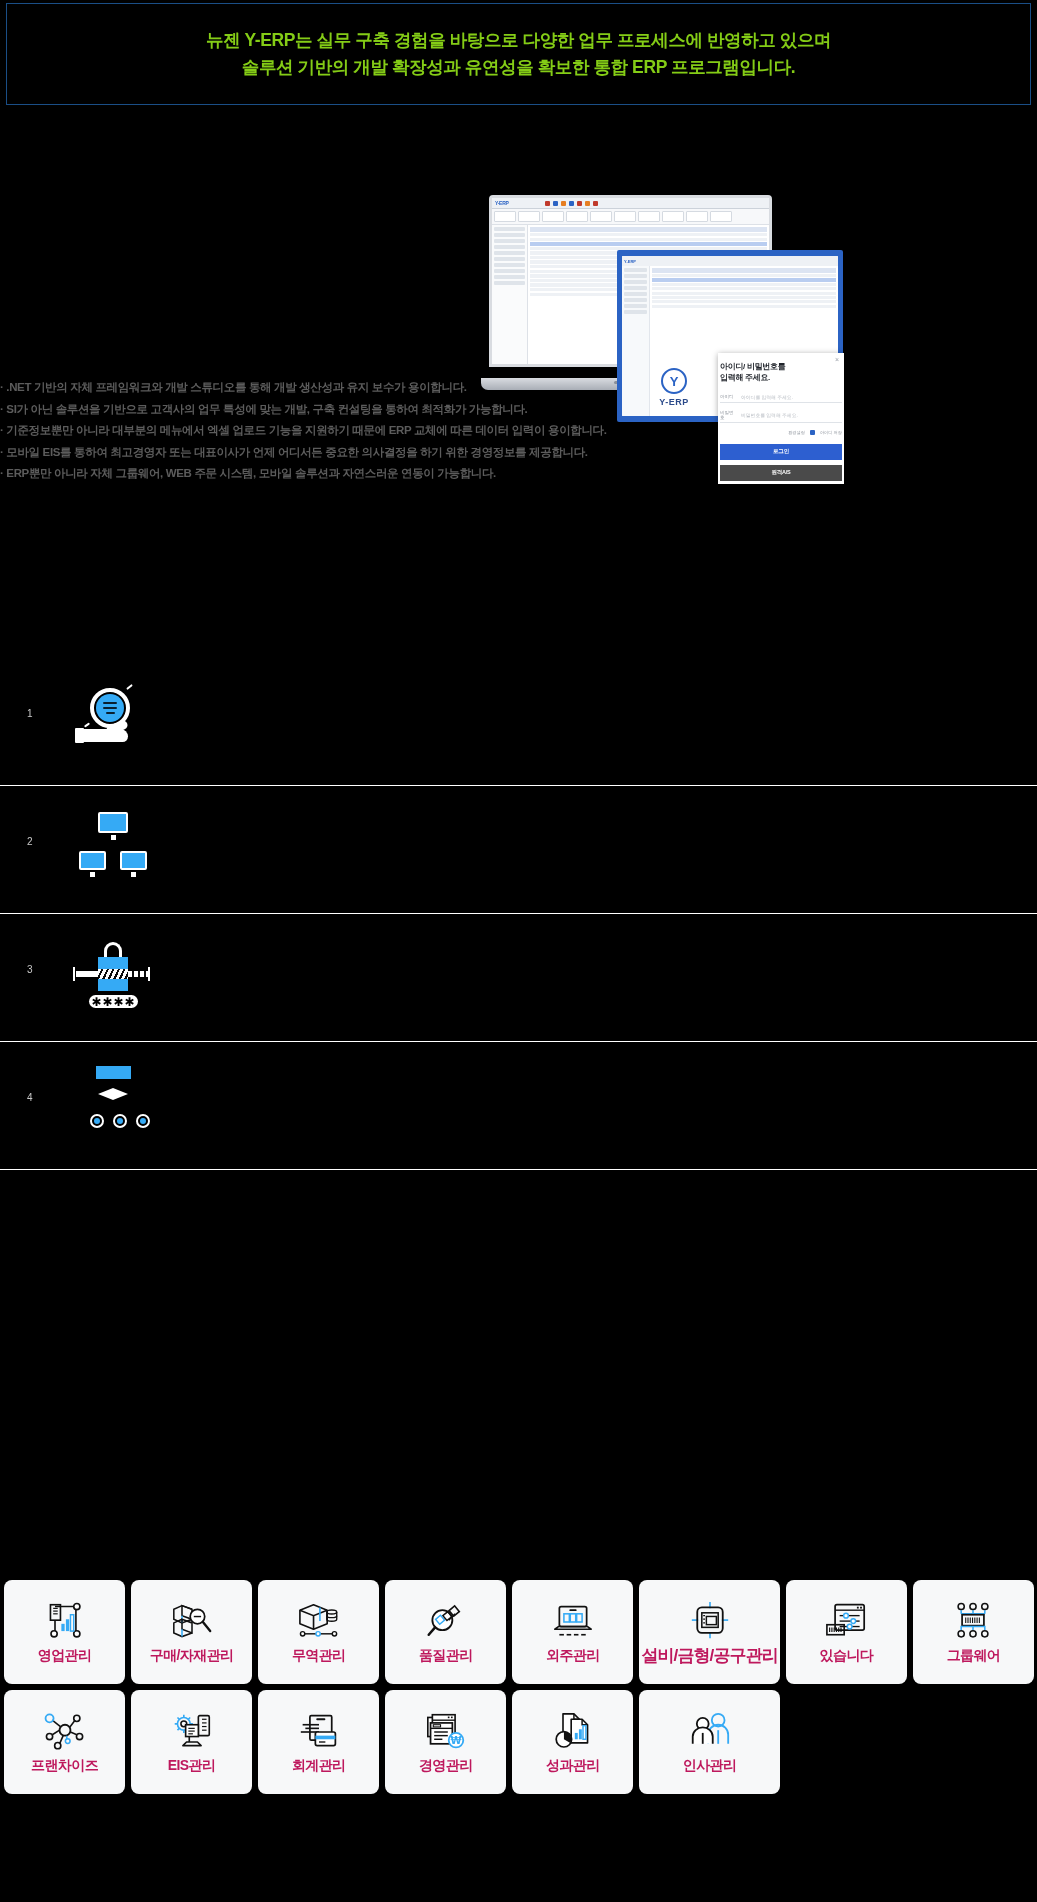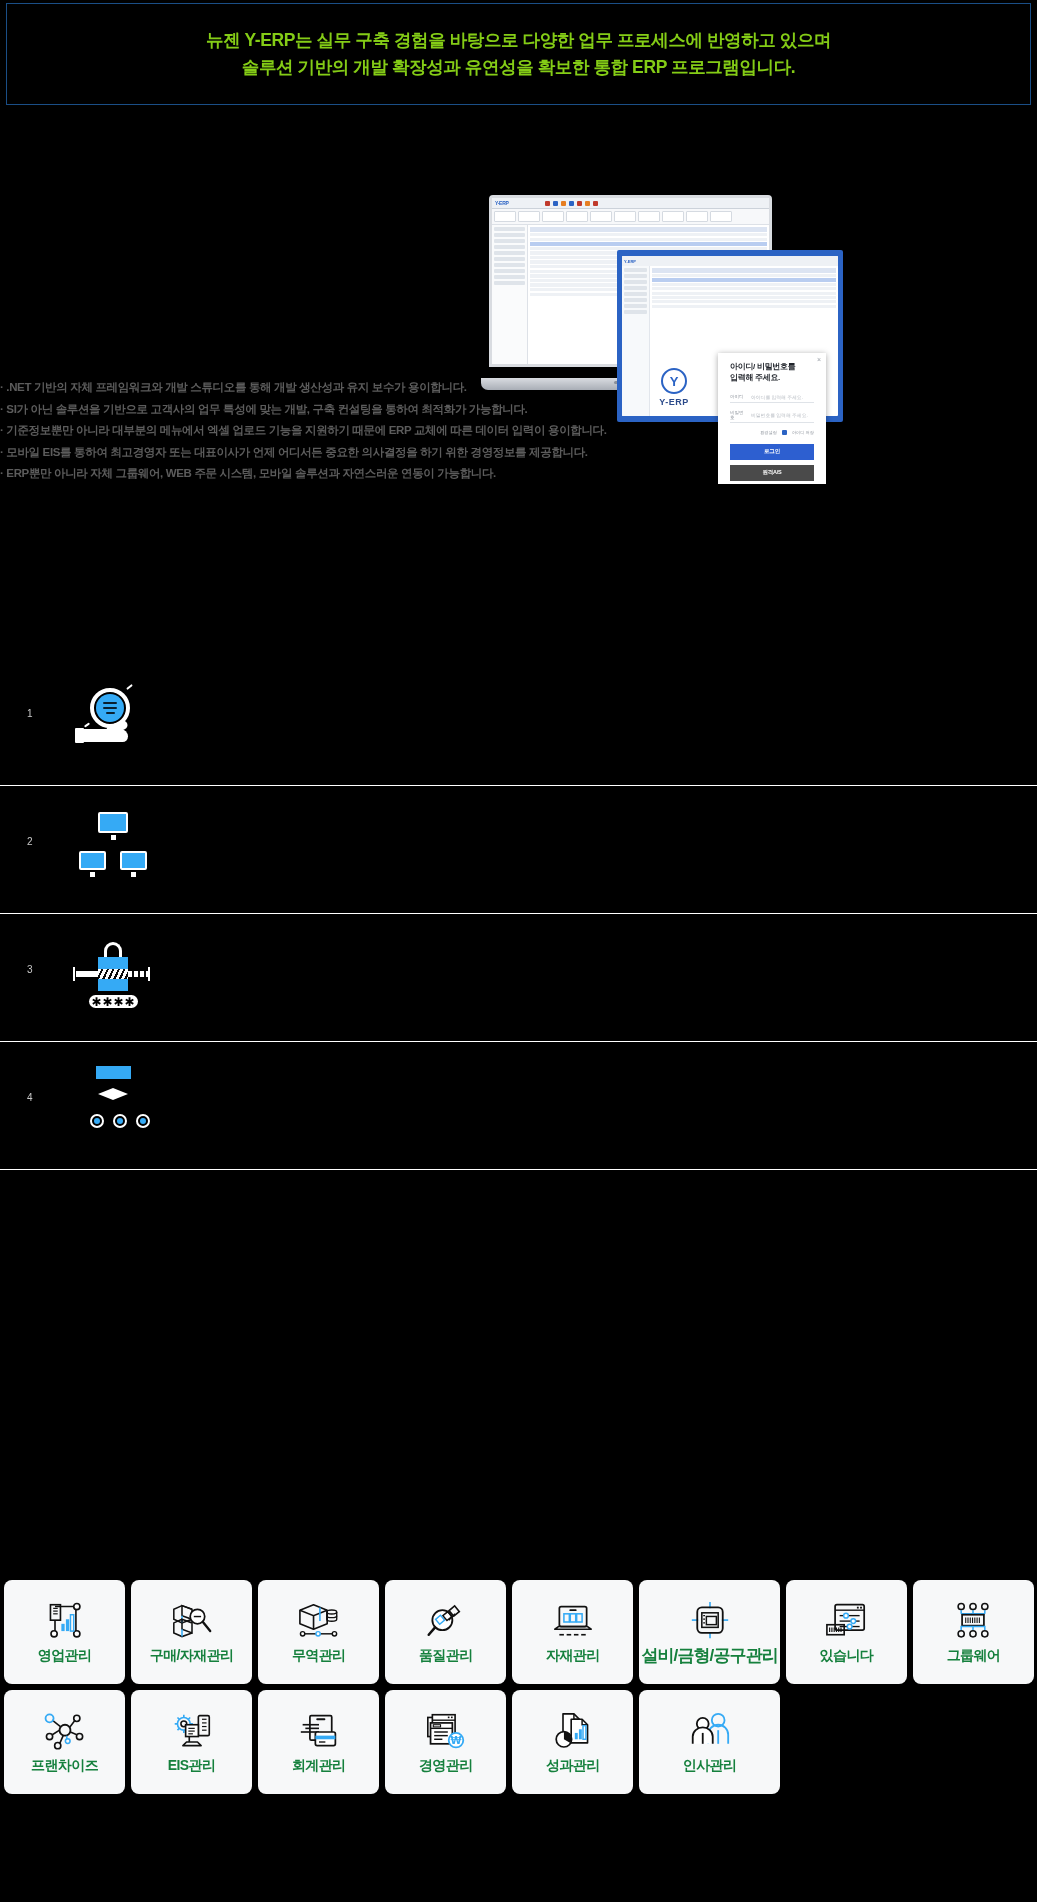--- a/index.html
+++ b/index.html
@@ -109,24 +109,24 @@
     width: 26px; height: 26px; margin: 0 auto 3px;
     border: 2px solid #2b63c4; border-radius: 50%;
     color: #2b63c4; font-size: 13px; font-weight: 700;
     display: flex; align-items: center; justify-content: center;
   }
   .y-label { font-size: 9px; font-weight: 700; color: #2b4a8a; letter-spacing: 0.5px; }
 
   
   .login {
     position: absolute; left: 718px; top: 243px;
-    width: 108px; height: 131px;
+    width: 126px; height: 131px;
     background: #ffffff;
     box-shadow: 0 1px 6px rgba(0,0,0,.35);
-    padding: 9px 12px 8px;
+    padding: 9px 2px 8px;
   }
   .login-close { position: absolute; right: 5px; top: 3px; font-size: 7px; color: #9aa0a8; }
   .login-title { color: #20242b; font-size: 8px; font-weight: 700; line-height: 1.35; margin-bottom: 10px; letter-spacing: -0.3px; }
   .login-field { display: flex; align-items: center; gap: 4px; border-bottom: 1px solid #dfe3e8; padding-bottom: 2px; margin-bottom: 7px; }
   .login-field .lbl { font-size: 4.5px; color: #8a9099; width: 17px; }
   .login-field .val { font-size: 4.8px; color: #b3b8bf; }
   .login-meta { display: flex; justify-content: flex-end; align-items: center; gap: 5px; margin-bottom: 9px; }
   .login-meta span { font-size: 4.2px; color: #8a9099; }
   .login-meta .chk { width: 5px; height: 5px; background: #2b63c4; border-radius: 1px; display: inline-block; }
   .login-btn {
@@ -262,21 +262,21 @@
     background: #f7f8f9;
     border-radius: 8px;
     height: 104px;
     display: flex; flex-direction: column;
     align-items: center; justify-content: center;
     gap: 6px;
     padding: 6px 2px;
   }
   .card-icon { width: 46px; height: 40px; display: block; }
   .card-label {
-    color: #15803d; font-size: 14px; font-weight: 700; letter-spacing: -0.6px;
+    color: #be185d; font-size: 14px; font-weight: 700; letter-spacing: -0.6px;
     line-height: 1; text-align: left; white-space: nowrap;
   }
   .card-label.small { font-size: 17px; letter-spacing: -0.9px; }
 </style>
 </head>
 <body>
 
 <div class="banner">
   <div class="banner-line">뉴젠 Y-ERP는 실무 구축 경험을 바탕으로 다양한 업무 프로세스에 반영하고 있으며</div>
   <div class="banner-line">
@@ -554,21 +554,21 @@
       <rect x="20" y="8" width="8" height="2" rx="1" fill="#111"></rect>
       <rect x="14" y="13" width="6" height="9" fill="none" stroke="#35aaf5" stroke-width="1.7"></rect>
       <rect x="21" y="13" width="6" height="9" fill="none" stroke="#35aaf5" stroke-width="1.7"></rect>
       <rect x="28" y="13" width="6" height="9" fill="none" stroke="#35aaf5" stroke-width="1.7"></rect>
       <path d="M4 30 L44 30 L40 27 L8 27 Z" fill="none" stroke="#111" stroke-width="1.8" stroke-linejoin="round"></path>
       <line x1="9" y1="36" x2="14" y2="36" stroke="#111" stroke-width="1.8"></line>
       <line x1="17" y1="36" x2="22" y2="36" stroke="#111" stroke-width="1.8"></line>
       <line x1="25" y1="36" x2="30" y2="36" stroke="#111" stroke-width="1.8"></line>
       <line x1="33" y1="36" x2="38" y2="36" stroke="#111" stroke-width="1.8"></line>
     </svg>
-    <div class="card-label">자재관리</div>
+    <div class="card-label">외주관리</div>
   </div>
 
   <div class="card">
     <svg class="card-icon" viewBox="0 0 48 44">
       <line x1="24" y1="1" x2="24" y2="8" stroke="#35aaf5" stroke-width="1.8"></line>
       <line x1="24" y1="34" x2="24" y2="41" stroke="#35aaf5" stroke-width="1.8"></line>
       <line x1="4" y1="21" x2="11" y2="21" stroke="#35aaf5" stroke-width="1.8"></line>
       <line x1="37" y1="21" x2="44" y2="21" stroke="#35aaf5" stroke-width="1.8"></line>
       <rect x="10" y="7" width="28" height="28" rx="5" fill="none" stroke="#111" stroke-width="2"></rect>
       <rect x="15" y="13" width="18" height="16" fill="none" stroke="#111" stroke-width="1.7"></rect>

